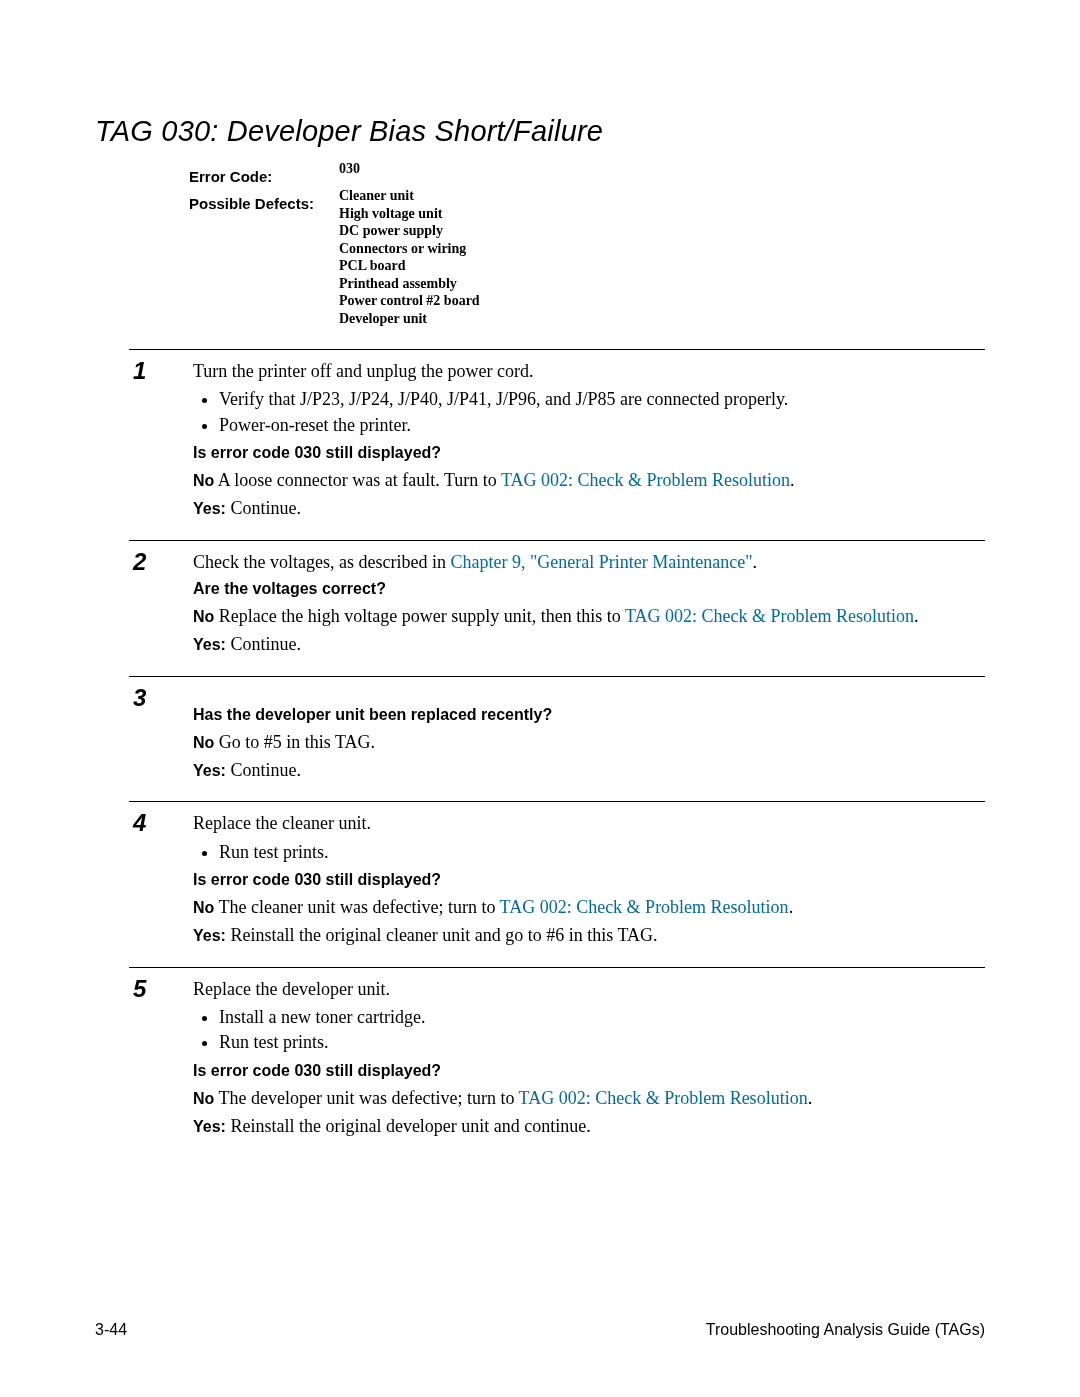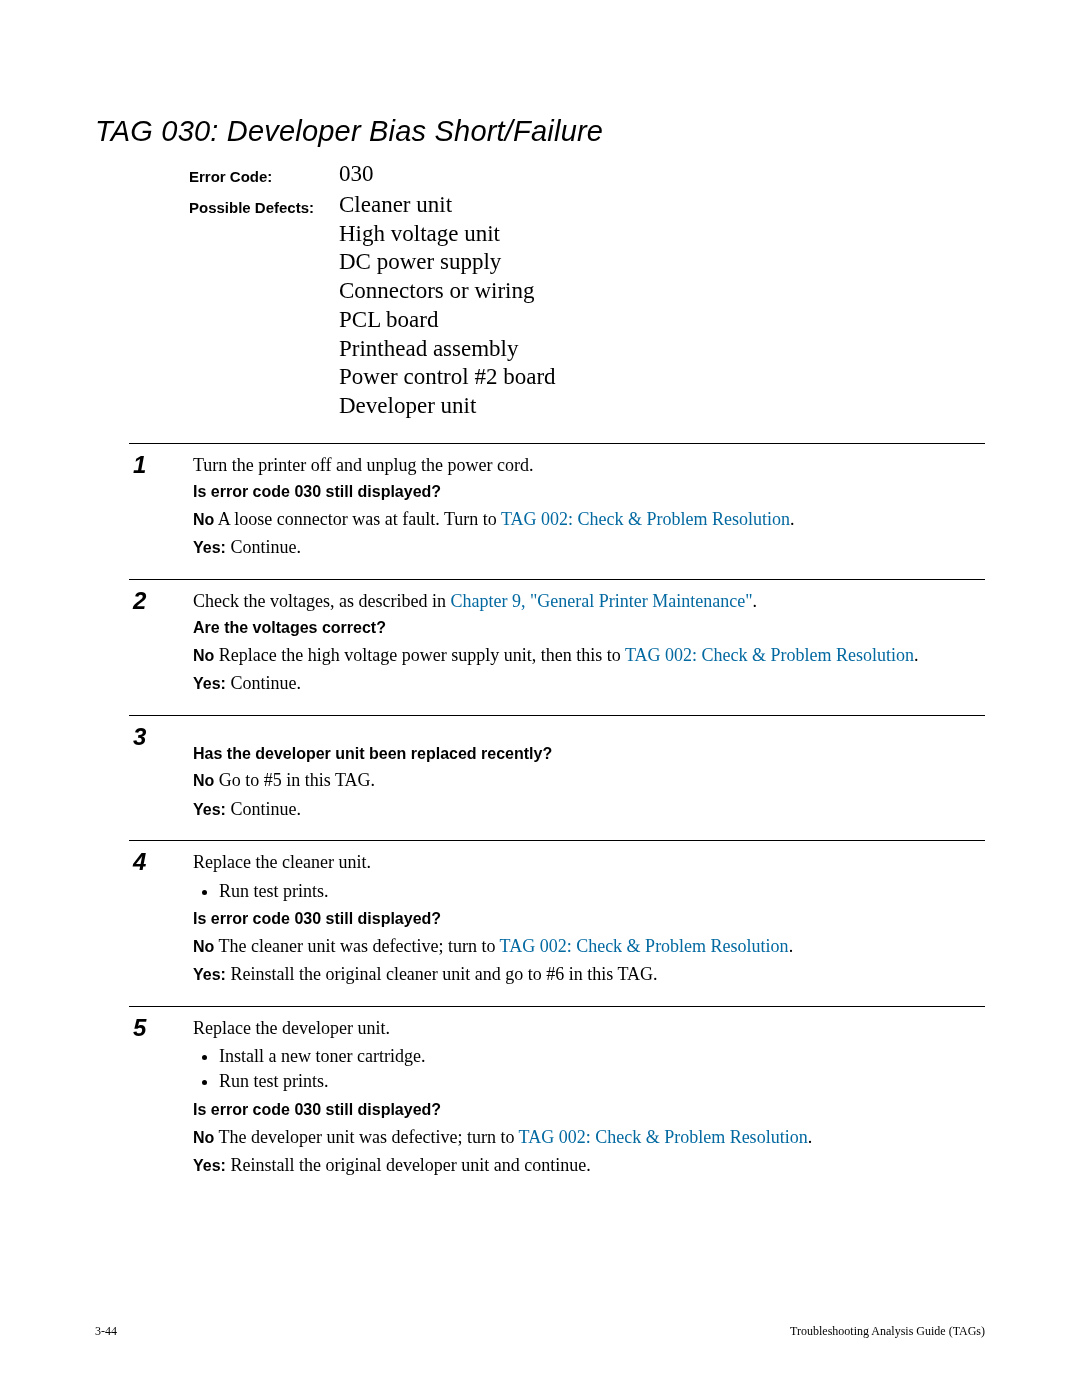--- a/index.html
+++ b/index.html
@@ -36,22 +36,22 @@
   .meta-label {
     font-family: Arial, Helvetica, sans-serif;
     font-weight: 700;
     font-size: 15px;
     width: 150px;
     flex: none;
     margin-top: 8px;
   }
   .meta-value {
     font-family: "Times New Roman", Times, serif;
-    font-weight: 400;
-    font-size: 23px;
+    font-weight: 700;
+    font-size: 14px;
     line-height: 1.25;
   }
   .steps {
     margin-left: 34px;
   }
   .step {
     border-top: 1px solid #000;
     display: flex;
     padding: 8px 0 14px 0;
   }
@@ -88,22 +88,22 @@
     font-family: Arial, Helvetica, sans-serif;
     font-weight: 700;
     font-size: 16px;
   }
   a.link { color: #0369a1; text-decoration: none; }
   .footer {
     position: absolute;
     left: 95px;
     right: 95px;
     bottom: 58px;
-    font-size: 12px;
-    font-family: Liberation Serif, serif;
+    font-size: 16px;
+    font-family: Liberation Sans, sans-serif;
     display: flex;
     justify-content: space-between;
   }
 </style>
 </head>
 <body>
 
 <div class="page">
 
   <h1 class="title">TAG 030: Developer Bias Short/Failure</h1>
@@ -127,20 +127,24 @@
       </div>
     </div>
   </div>
 
   <div class="steps">
 
     <div class="step">
       <div class="step-num">1</div>
       <div class="step-body">
         <p>Turn the printer off and unplug the power cord.</p>
+        <ul class="bullets">
+          <li>Verify that J/P23, J/P24, J/P40, J/P41, J/P96, and J/P85 are connected properly.</li>
+          <li>Power-on-reset the printer.</li>
+        </ul>
         <p class="q">Is error code 030 still displayed?</p>
         <p class="ans-no">
           <span class="lbl">No</span>
           <span>A loose connector was at fault. Turn to </span><a class="link" href="#">TAG 002: Check &amp; Problem Resolution</a><span>.</span>
         </p>
         <p class="ans-yes">
           <span class="lbl">Yes:</span><span> Continue.</span>
         </p>
       </div>
     </div>

